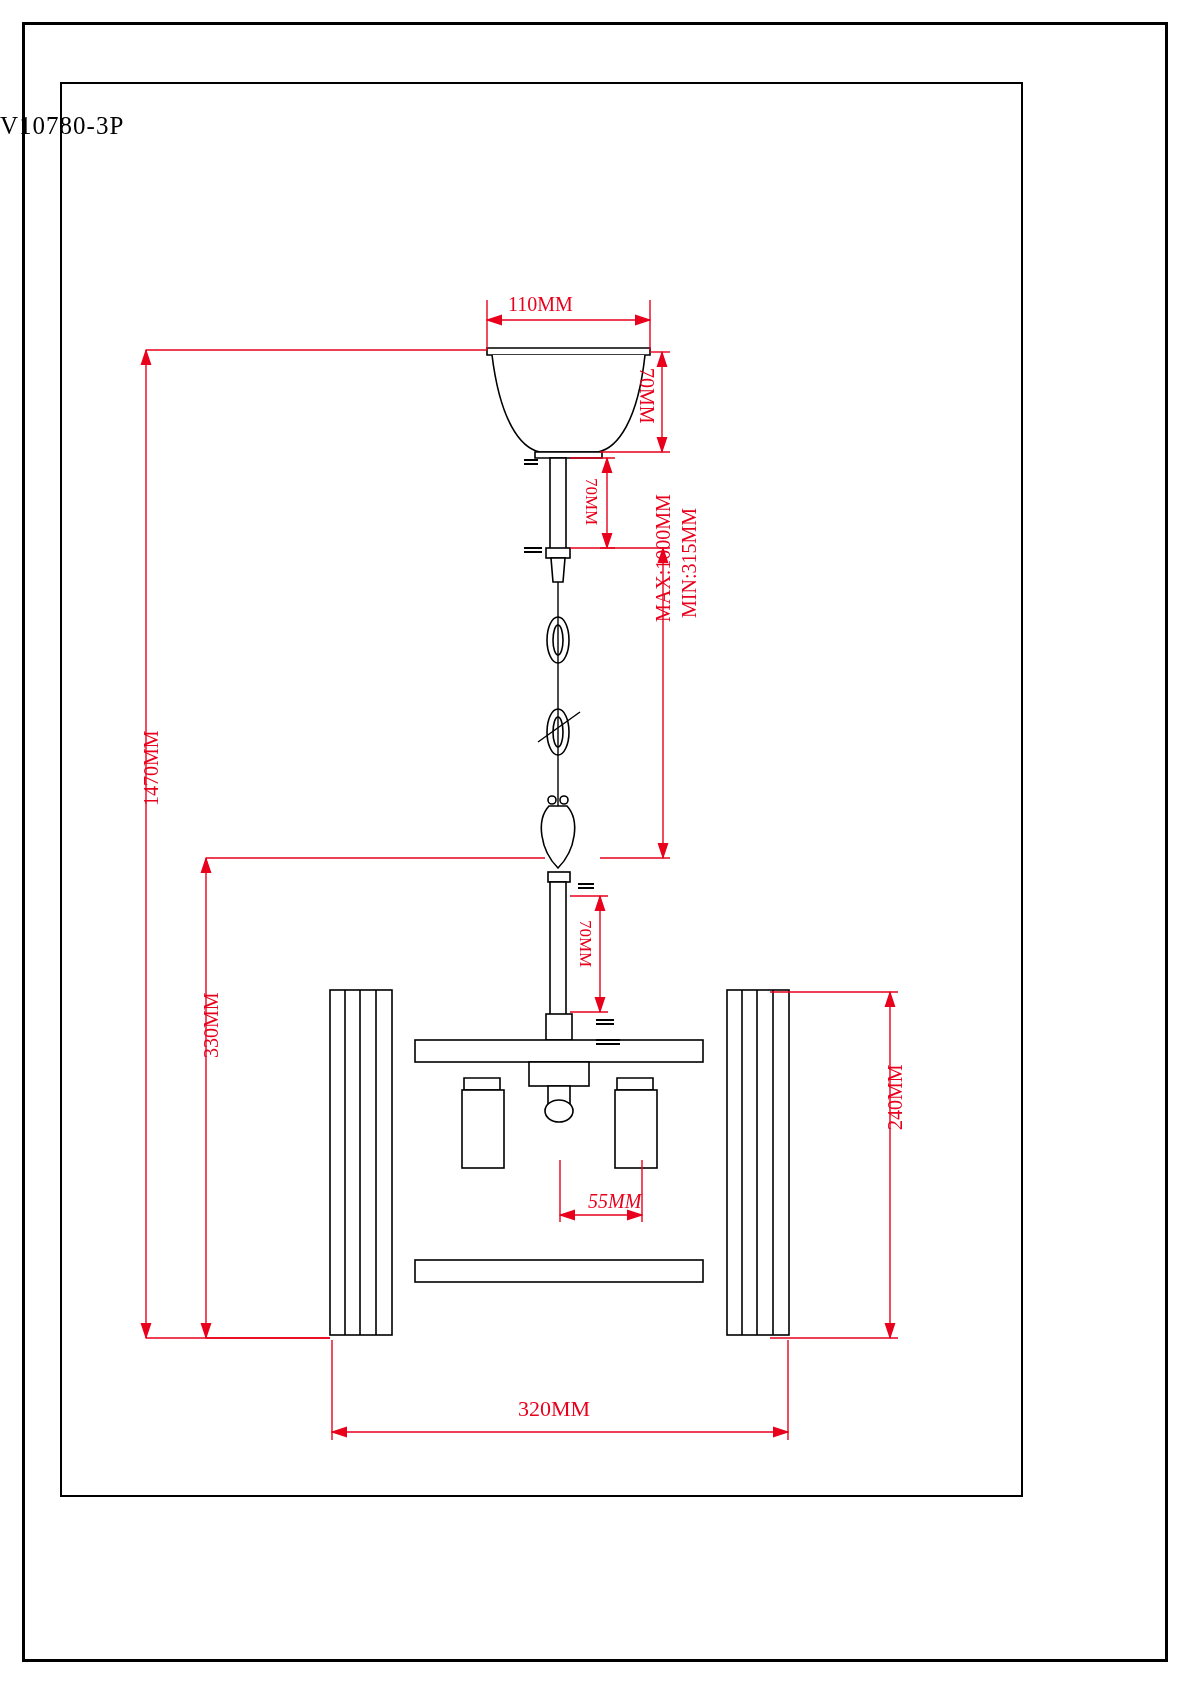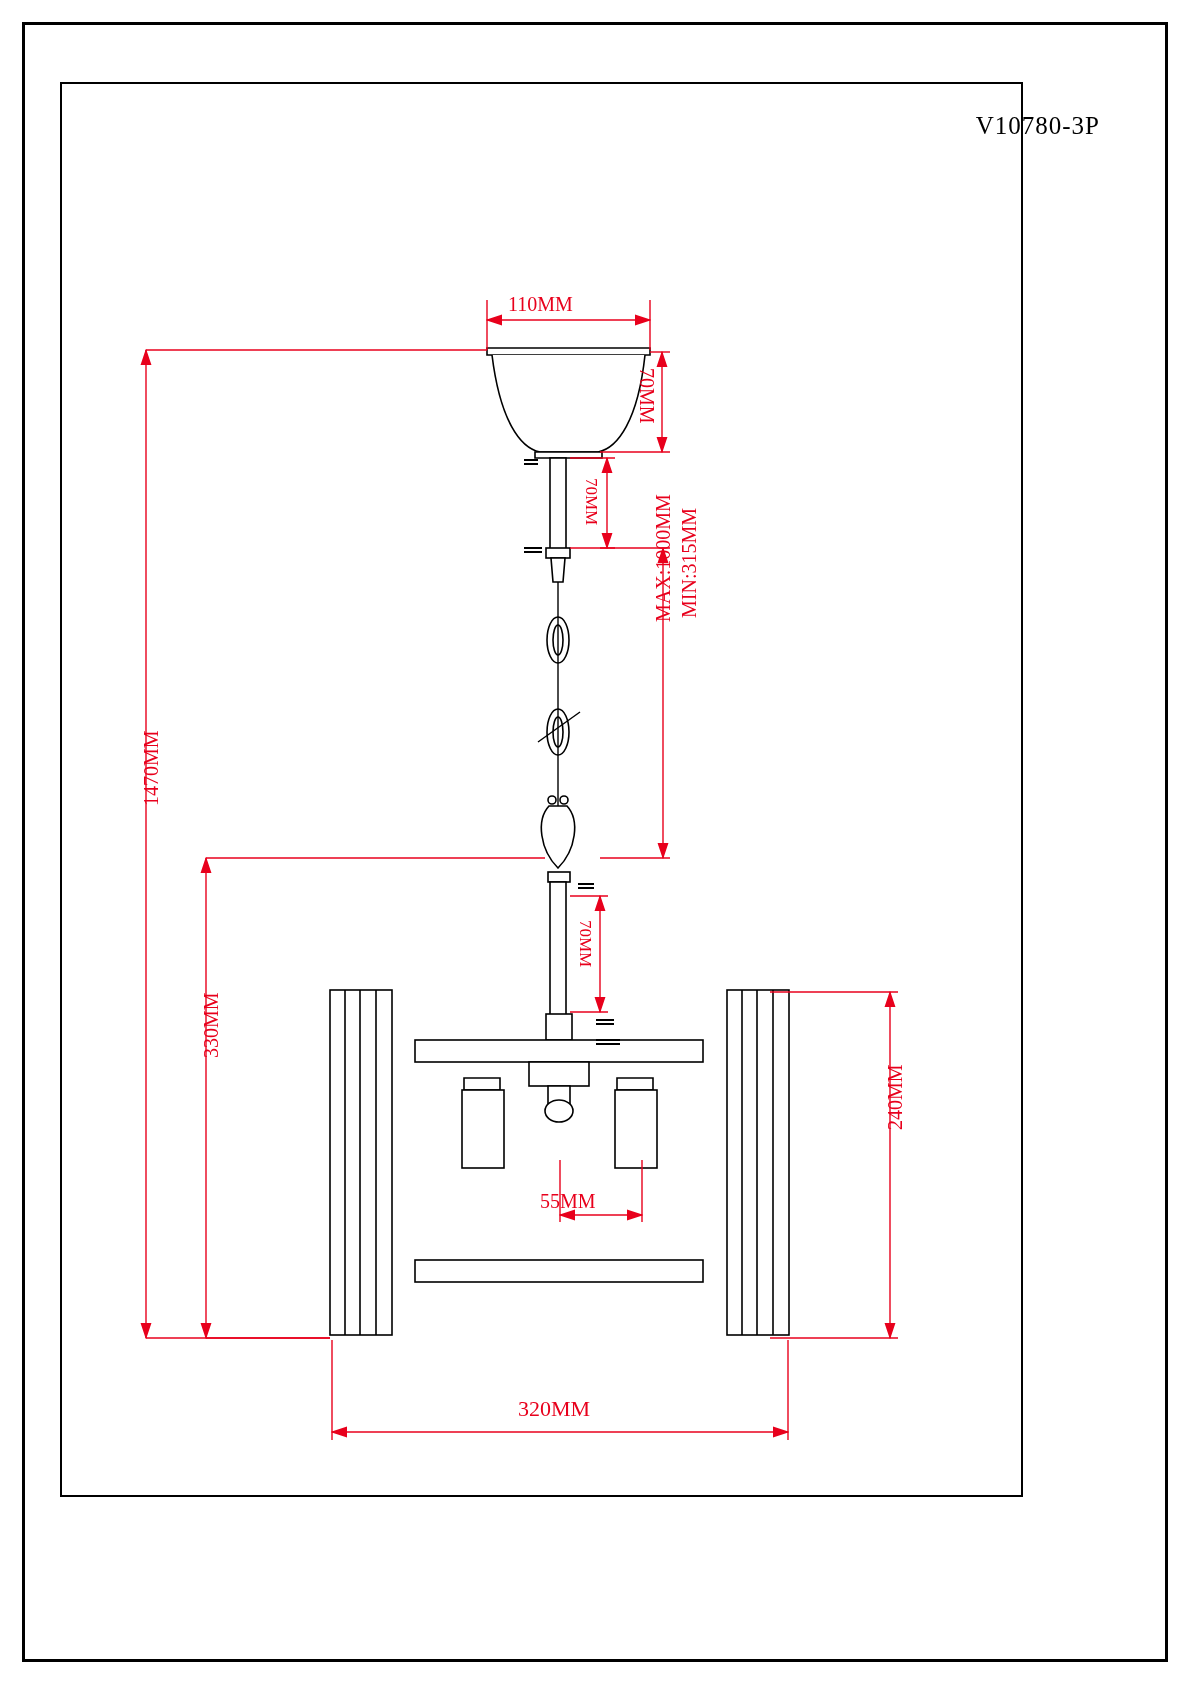--- a/index.html
+++ b/index.html
@@ -1,20 +1,20 @@
 <!DOCTYPE html>
 <html><head>
 <meta charset="utf-8">
 <style>
   html,body{margin:0;padding:0;background:#ffffff;}
   body{width:1190px;height:1684px;font-family:"Liberation Serif",serif;}
   #sheet{position:relative;width:1190px;height:1684px;overflow:hidden;background:#fff;}
   .frame-outer{position:absolute;left:22px;top:22px;width:1146px;height:1640px;border:3px solid #000;box-sizing:border-box;}
   .frame-inner{position:absolute;left:60px;top:82px;width:963px;height:1415px;border:2px solid #000;box-sizing:border-box;}
-  .title{position:absolute;left:0;top:112px;width:1100px;text-align:right;font-size:25px;letter-spacing:1px;color:#000;}
+  .title{position:absolute;left:0;top:112px;width:1100px;text-align:left;font-size:25px;letter-spacing:1px;color:#000;}
   svg.draw{position:absolute;left:0;top:0;width:1190px;height:1684px;}
   .dimtext{position:absolute;color:#e8001c;font-size:20px;font-family:"Liberation Serif",serif;white-space:nowrap;}
   .vert{transform-origin:left top;}
 </style>
 </head>
 <body>
 
 <div id="sheet">
 
   <div class="frame-outer"></div>
@@ -136,17 +136,17 @@
   <div class="dimtext vert" style="left:678px;top:618px;transform:rotate(-90deg);transform-origin:left top;">MIN:315MM</div>
 
   <div class="dimtext vert" style="left:140px;top:806px;transform:rotate(-90deg);transform-origin:left top;">1470MM</div>
 
   <div class="dimtext vert" style="left:595px;top:920px;transform:rotate(90deg);font-size:17px;">70MM</div>
 
   <div class="dimtext vert" style="left:200px;top:1058px;transform:rotate(-90deg);transform-origin:left top;">330MM</div>
 
   <div class="dimtext vert" style="left:884px;top:1130px;transform:rotate(-90deg);transform-origin:left top;">240MM</div>
 
-  <div class="dimtext" style="left:540px;top:1190px;">55MM</div>
+  <div class="dimtext" style="left:588px;top:1190px;font-style:italic;">55MM</div>
 
   <div class="dimtext" style="left:518px;top:1396px;font-size:22px;text-align:center;">320MM</div>
 
 </div>
 
 </body></html>

